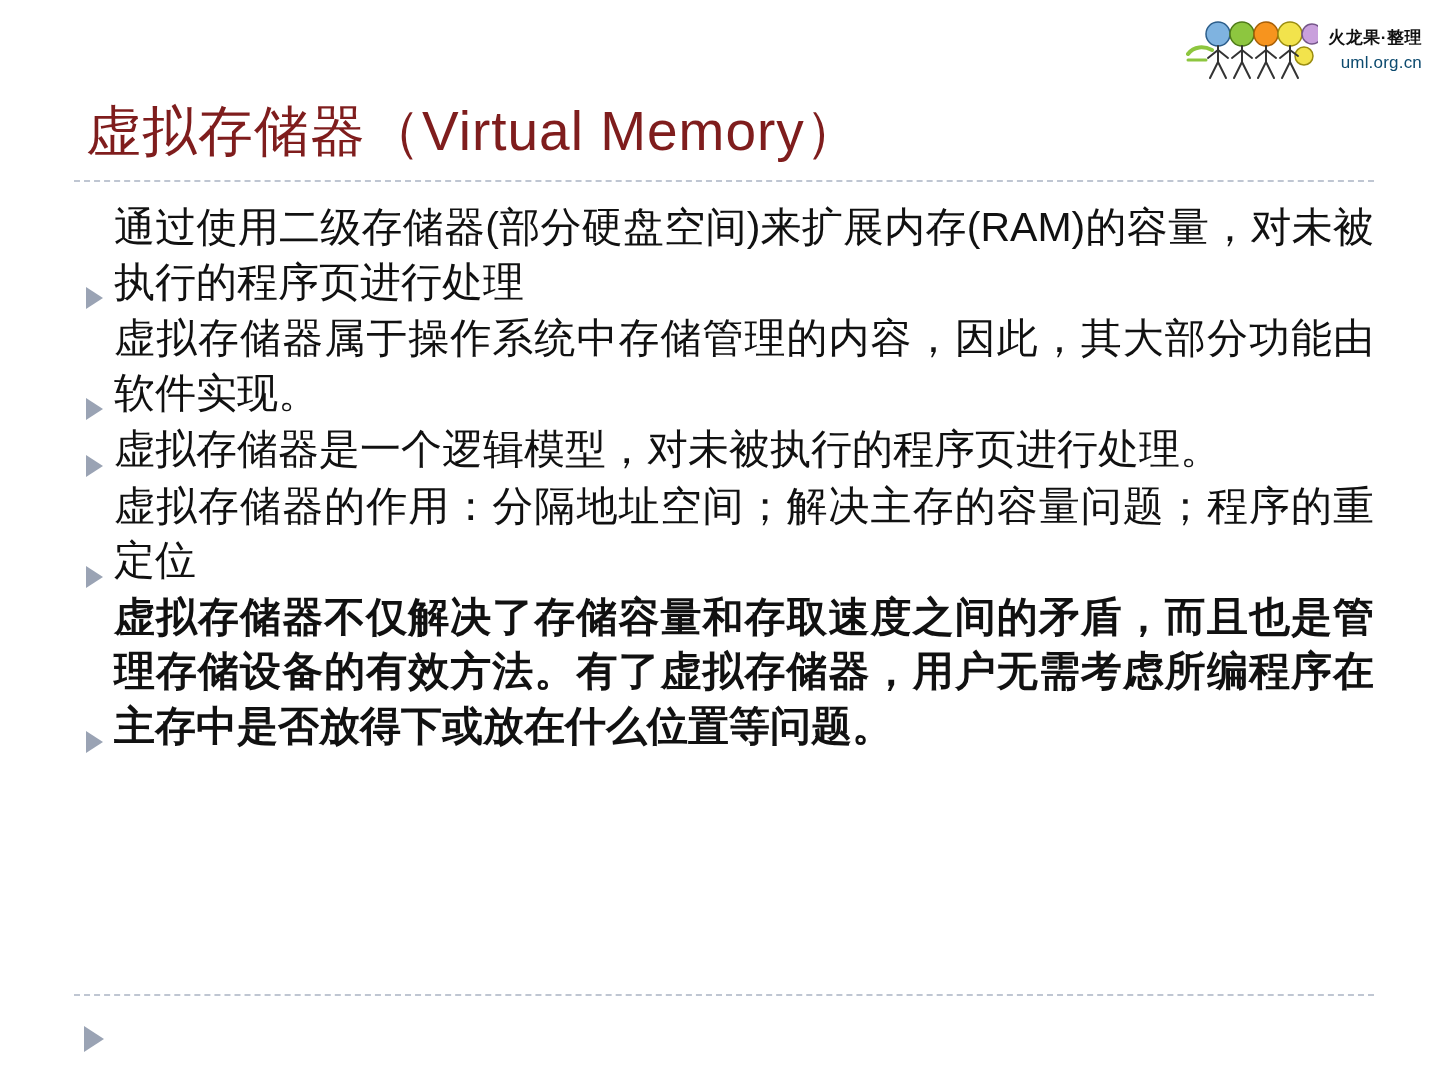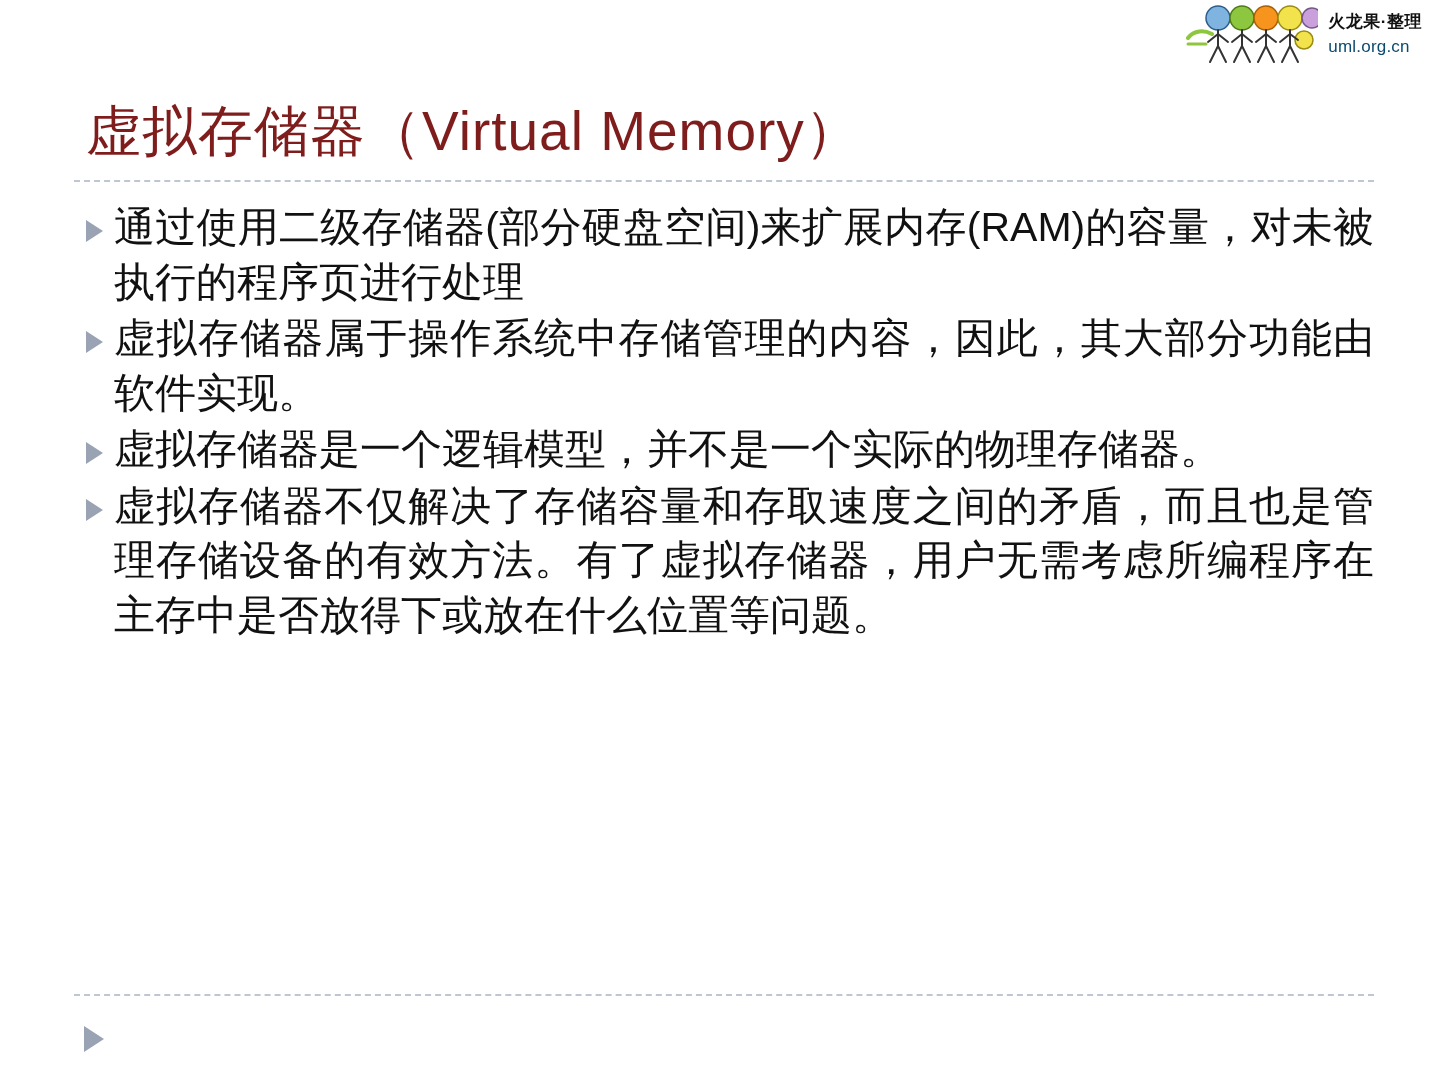--- a/index.html
+++ b/index.html
@@ -11,25 +11,26 @@
     height: 1080px;
     background: #ffffff;
     font-family: "Liberation Sans", sans-serif;
     overflow: hidden;
     position: relative;
   }
 
   
   .logo-block {
     position: absolute;
-    top: 4px;
+    top: 20px;
     right: 18px;
     display: flex;
     align-items: flex-start;
     gap: 10px;
+    text-align: right;
   }
   .logo-mark {
     position: relative;
     width: 132px;
     height: 62px;
   }
   .logo-mark svg { display: block; }
   .logo-text {
     padding-top: 6px;
     line-height: 1.45;
@@ -69,21 +70,21 @@
 
   
   .bullet-list {
     position: absolute;
     left: 74px;
     top: 200px;
     width: 1300px;
   }
   .bullet {
     display: flex;
-    align-items: flex-start;
+    align-items: flex-end;
     margin-bottom: 2px;
   }
   .bullet-marker {
     flex: 0 0 auto;
     width: 40px;
     padding-top: 20px;
     display: flex;
     justify-content: center;
   }
   .tri {
@@ -96,20 +97,21 @@
   .bullet-text {
     font-size: 41px;
     line-height: 1.33;
     color: #111111;
     letter-spacing: 0px;
     flex: 1 1 auto;
     text-align: justify;
   }
   .bullet-text.indent-wrap {
     text-indent: 0;
+    font-weight: bold;
   }
 
   
   .footer-divider {
     position: absolute;
     left: 74px;
     bottom: 84px;
     width: 1300px;
     border-top: 2px dashed #bfc6d2;
   }
@@ -175,23 +177,29 @@
     <div class="bullet-marker">
         <div class="tri"></div>
       </div>
     <div class="bullet-text">虚拟存储器属于操作系统中存储管理的内容，因此，其大部分功能由软件实现。</div>
   </div>
 
   <div class="bullet">
     <div class="bullet-marker">
         <div class="tri"></div>
       </div>
-    <div class="bullet-text">虚拟存储器是一个逻辑模型，并不是一个实际的物理存储器。</div>
-  </div>
-
+    <div class="bullet-text">虚拟存储器是一个逻辑模型，对未被执行的程序页进行处理。</div>
+  </div>
+
+  <div class="bullet">
+    <div class="bullet-marker">
+        <div class="tri"></div>
+      </div>
+    <div class="bullet-text">虚拟存储器的作用：分隔地址空间；解决主存的容量问题；程序的重定位</div>
+  </div>
 
   <div class="bullet">
     <div class="bullet-marker">
         <div class="tri"></div>
       </div>
     <div class="bullet-text indent-wrap">虚拟存储器不仅解决了存储容量和存取速度之间的矛盾，而且也是管理存储设备的有效方法。有了虚拟存储器，用户无需考虑所编程序在主存中是否放得下或放在什么位置等问题。</div>
   </div>
 
 </div>
 

